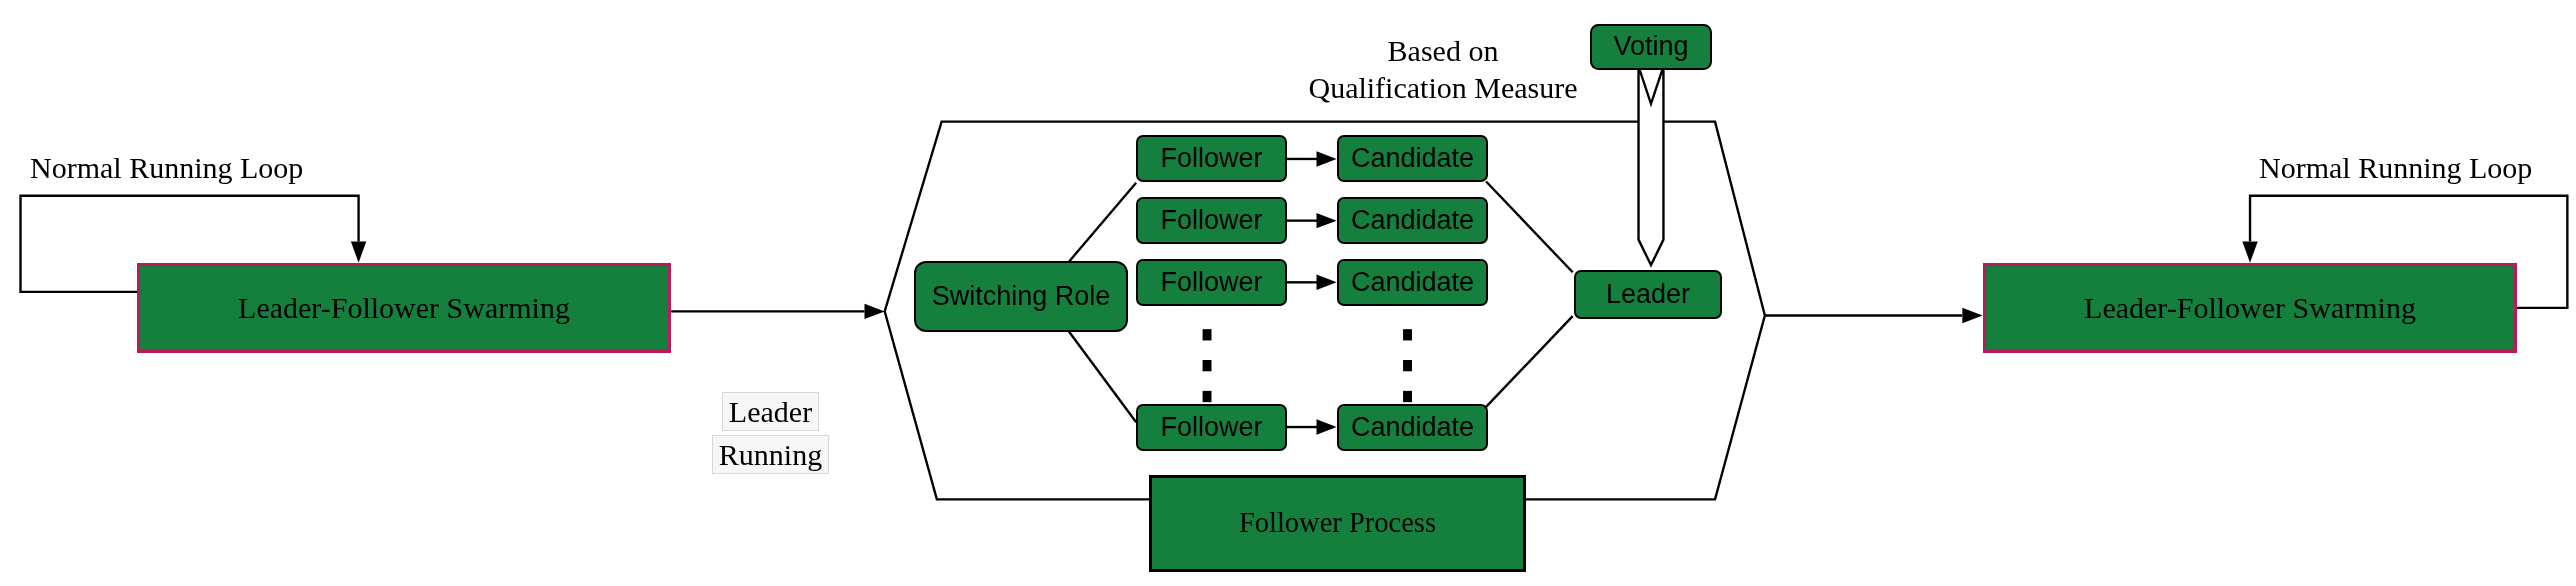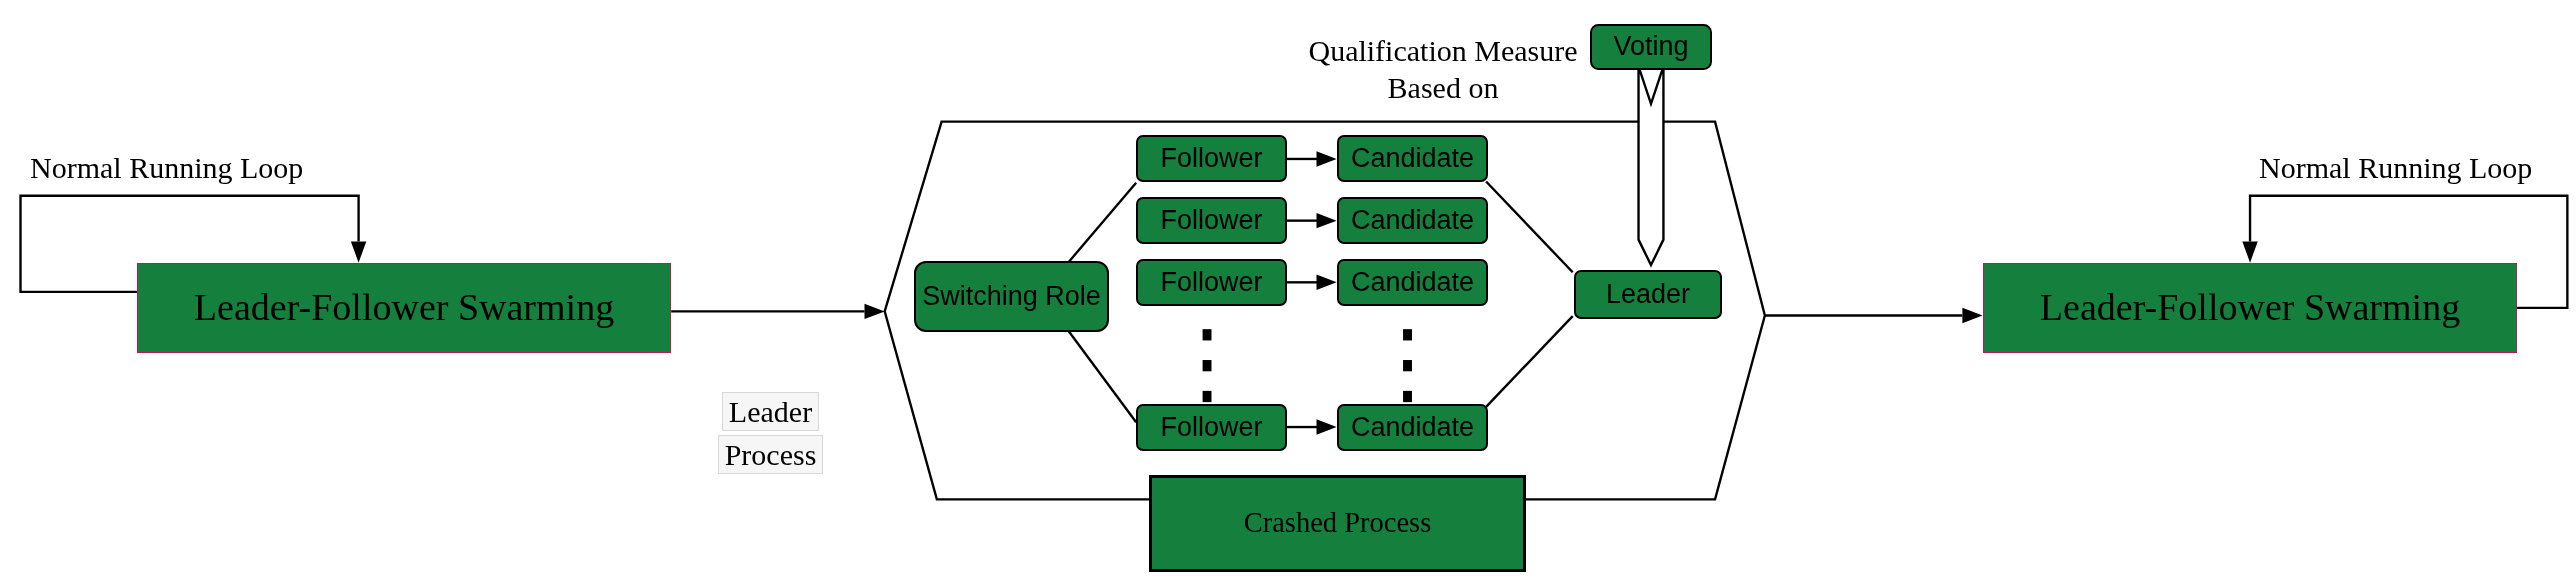--- a/index.html
+++ b/index.html
@@ -15,23 +15,23 @@
   .node{
     position:absolute;
     display:flex;align-items:center;justify-content:center;
     background:#15803d;
     box-sizing:border-box;
     text-align:center;
     line-height:1.15;
     white-space:nowrap;
   }
   .rect-big{
-    border:1px solid #be185d;
+    border:3px solid #be185d;
     font-family:"Liberation Serif","DejaVu Serif",serif;
-    font-size:38px;
+    font-size:30px;
   }
   .rect-ep{
     border:3px solid #000;
     font-family:"Liberation Serif","DejaVu Serif",serif;
     font-size:28.5px;
     align-items:center;
   }
   .round{
     border:2.4px solid #000;
     border-radius:7px;
@@ -116,37 +116,37 @@
     </g>
 
     <path d="M 2761 112 L 2761 404 L 2782 447 L 2803 404 L 2803 112 L 2782 175 Z" fill="#ffffff" stroke="#000" stroke-width="4"></path>
   </svg>
 
   <div class="freelabel" style="left:30px;top:150px;">Normal Running Loop</div>
 
   <div class="freelabel" style="left:2259px;top:150px;">Normal Running Loop</div>
 
   <div class="freelabel centerblock" style="left:1265px;top:33px;width:356px;">
+    <div>Based on</div>
     <div>Qualification Measure</div>
-    <div>Based on</div>
   </div>
 
   <div class="tag-stack" style="left:652px;top:392px;width:237px;">
     <span>Leader</span>
-    <span>Process</span>
+    <span>Running</span>
   </div>
 
 
   <div class="node rect-big" style="left:137px;top:263px;width:534px;height:90px;">Leader-Follower Swarming</div>
 
   <div class="node rect-big" style="left:1983px;top:263px;width:534px;height:90px;">Leader-Follower Swarming</div>
 
-  <div class="node rect-ep" style="left:1149px;top:475px;width:377px;height:97px;">Crashed Process</div>
+  <div class="node rect-ep" style="left:1149px;top:475px;width:377px;height:97px;">Follower Process</div>
 
-  <div class="node round" style="left:914px;top:261px;width:195px;height:71px;border-radius:12px;">Switching Role</div>
+  <div class="node round" style="left:914px;top:261px;width:214px;height:71px;border-radius:12px;">Switching Role</div>
 
   <div class="node round" style="left:1136px;top:135px;width:151px;height:47px;">Follower</div>
   <div class="node round" style="left:1136px;top:197px;width:151px;height:47px;">Follower</div>
   <div class="node round" style="left:1136px;top:259px;width:151px;height:47px;">Follower</div>
   <div class="node round" style="left:1136px;top:404px;width:151px;height:47px;">Follower</div>
 
   <div class="node round" style="left:1337px;top:135px;width:151px;height:47px;">Candidate</div>
   <div class="node round" style="left:1337px;top:197px;width:151px;height:47px;">Candidate</div>
   <div class="node round" style="left:1337px;top:259px;width:151px;height:47px;">Candidate</div>
   <div class="node round" style="left:1337px;top:404px;width:151px;height:47px;">Candidate</div>

